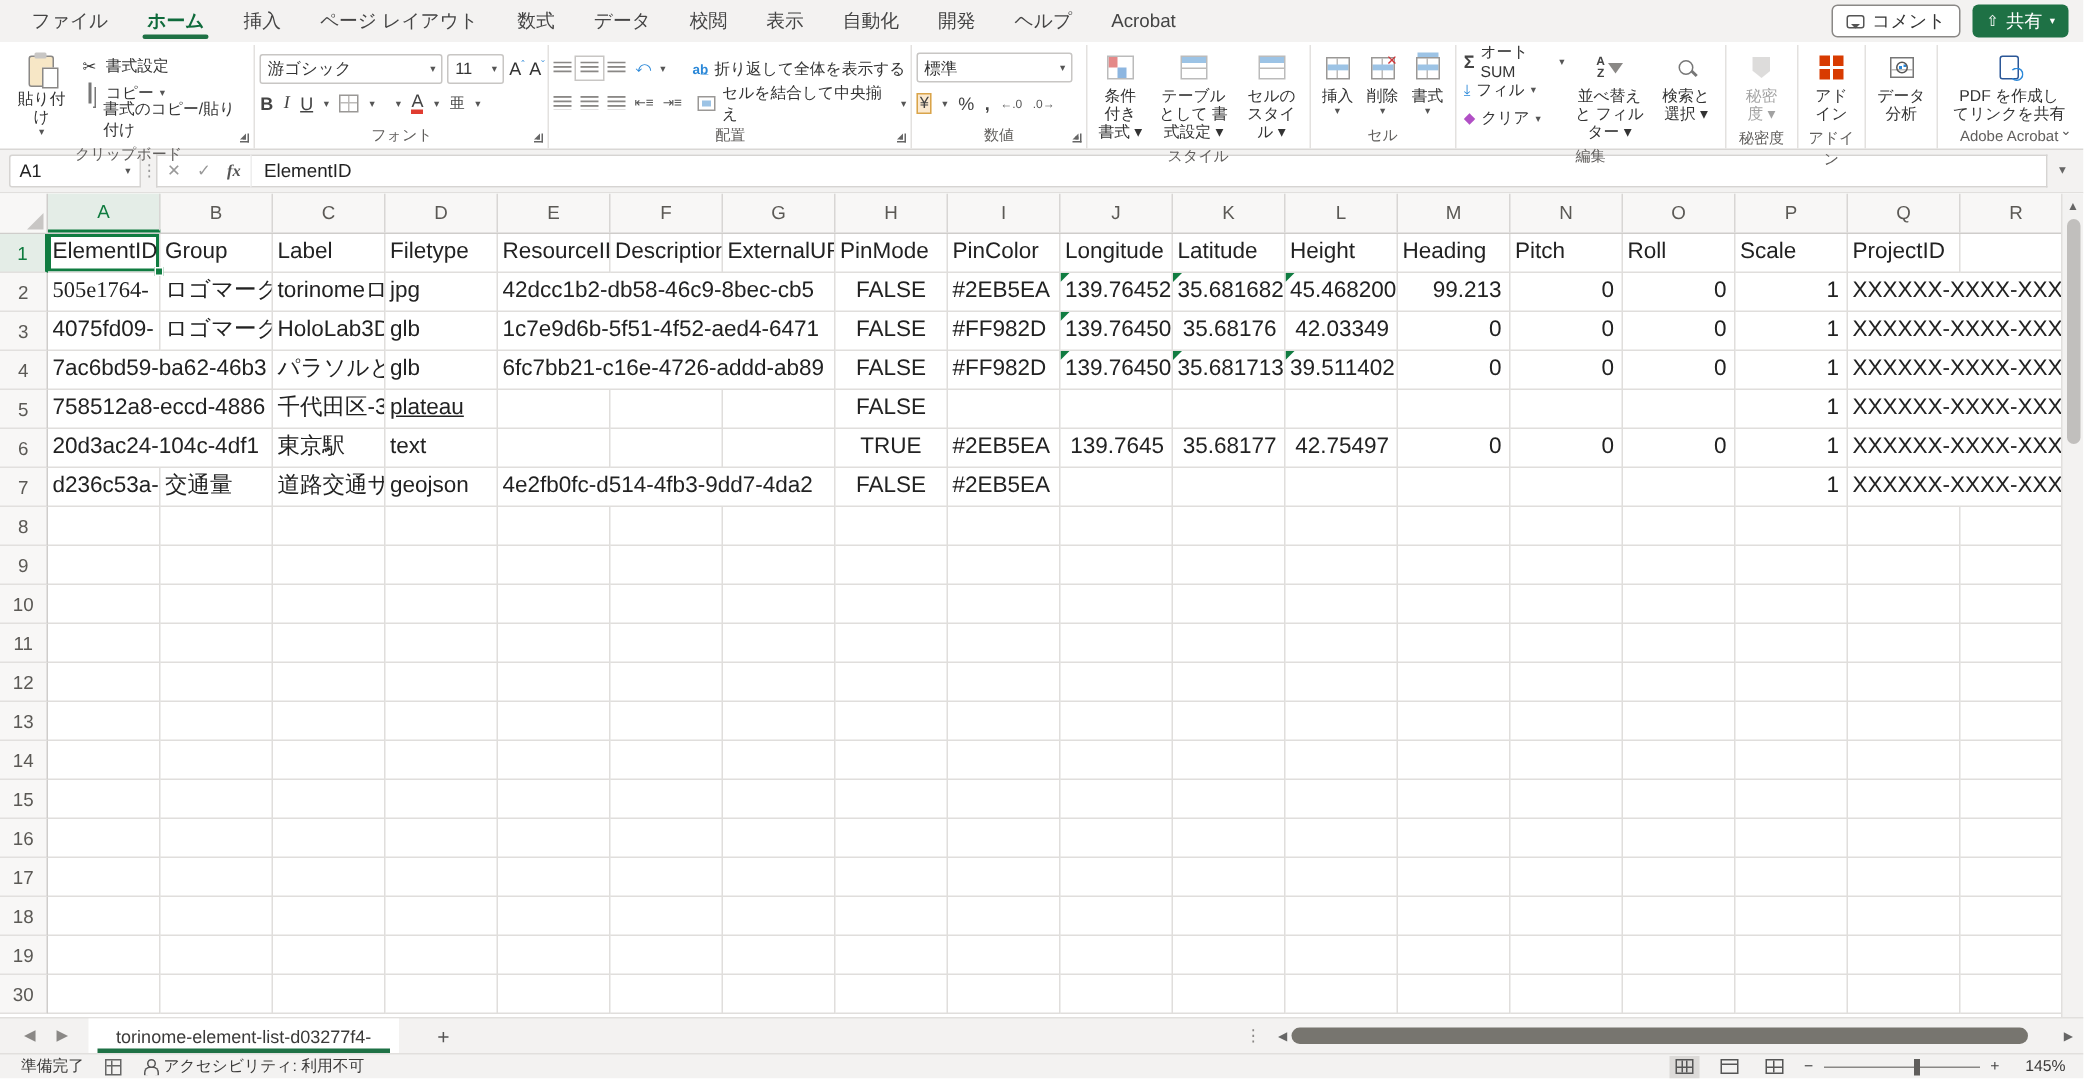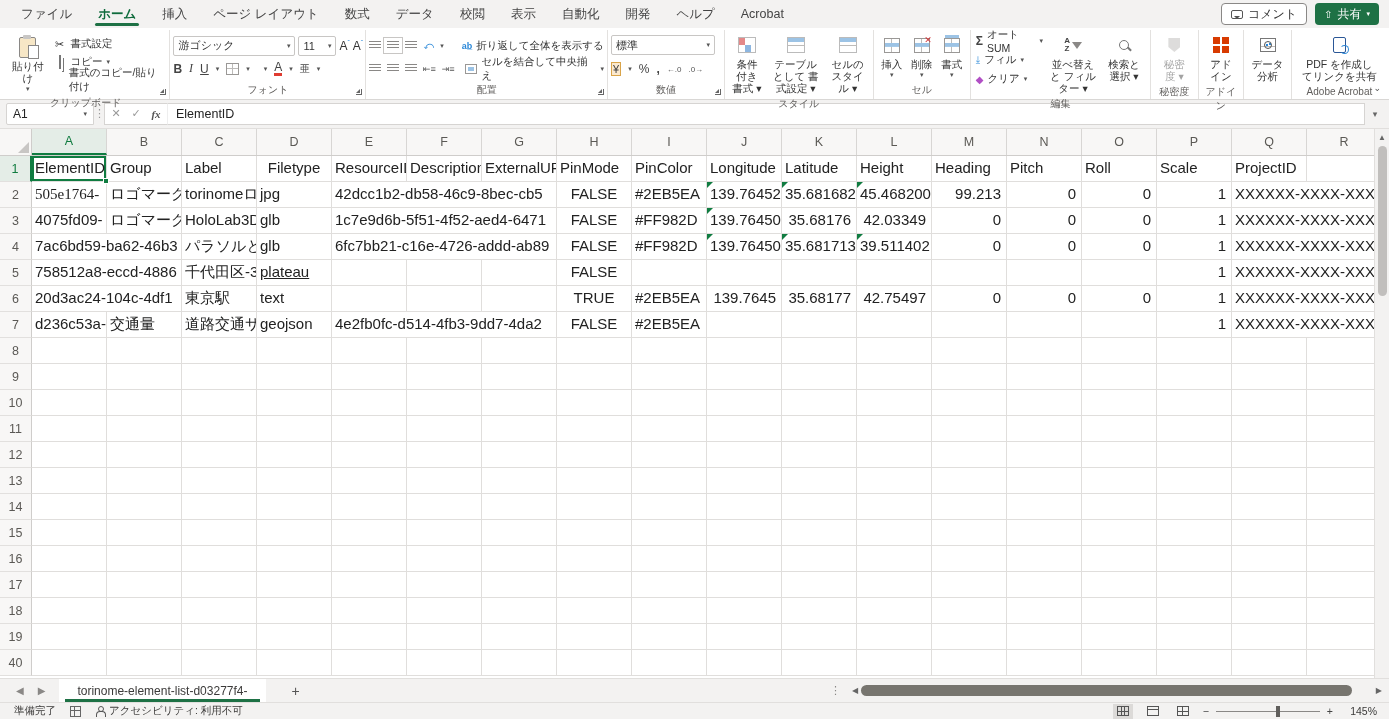--- a/index.html
+++ b/index.html
@@ -491,21 +491,21 @@
           <div class="colh">P</div>
           <div class="colh">Q</div>
           <div class="colh">R</div>
         </div>
       <div class="gr-rows" id="gridrows">
           <div class="grow">
             <div class="rowh sel">1</div>
             <div class="gcell sel" style="width: 75px;">ElementID<span class="fillhandle"></span></div>
             <div class="gcell" style="width: 75px;">Group</div>
             <div class="gcell" style="width: 75px;">Label</div>
-            <div class="gcell" style="width: 75px; text-align: center;">Filetype</div>
+            <div class="gcell" style="width: 75px;">Filetype</div>
             <div class="gcell" style="width: 75px;">ResourceID</div>
             <div class="gcell" style="width: 75px;">Description</div>
             <div class="gcell" style="width: 75px;">ExternalURL</div>
             <div class="gcell" style="width: 75px;">PinMode</div>
             <div class="gcell" style="width: 75px;">PinColor</div>
             <div class="gcell" style="width: 75px;">Longitude</div>
             <div class="gcell" style="width: 75px;">Latitude</div>
             <div class="gcell" style="width: 75px;">Height</div>
             <div class="gcell" style="width: 75px;">Heading</div>
             <div class="gcell" style="width: 75px;">Pitch</div>
@@ -869,21 +869,21 @@
             <div class="gcell" style="width: 75px;"></div>
             <div class="gcell" style="width: 75px;"></div>
             <div class="gcell" style="width: 75px;"></div>
             <div class="gcell" style="width: 75px;"></div>
             <div class="gcell" style="width: 75px;"></div>
             <div class="gcell" style="width: 75px;"></div>
             <div class="gcell" style="width: 75px;"></div>
             <div class="gcell" style="width: 75px;"></div>
           </div>
           <div class="grow">
-            <div class="rowh">40</div>
+            <div class="rowh">30</div>
             <div class="gcell" style="width: 75px;"></div>
             <div class="gcell" style="width: 75px;"></div>
             <div class="gcell" style="width: 75px;"></div>
             <div class="gcell" style="width: 75px;"></div>
             <div class="gcell" style="width: 75px;"></div>
             <div class="gcell" style="width: 75px;"></div>
             <div class="gcell" style="width: 75px;"></div>
             <div class="gcell" style="width: 75px;"></div>
             <div class="gcell" style="width: 75px;"></div>
             <div class="gcell" style="width: 75px;"></div>

